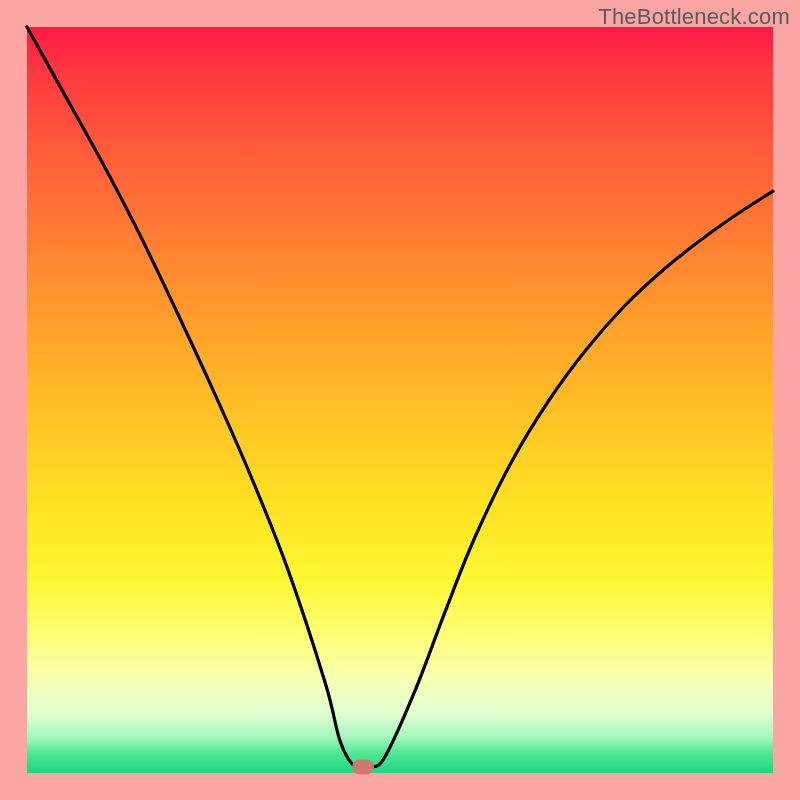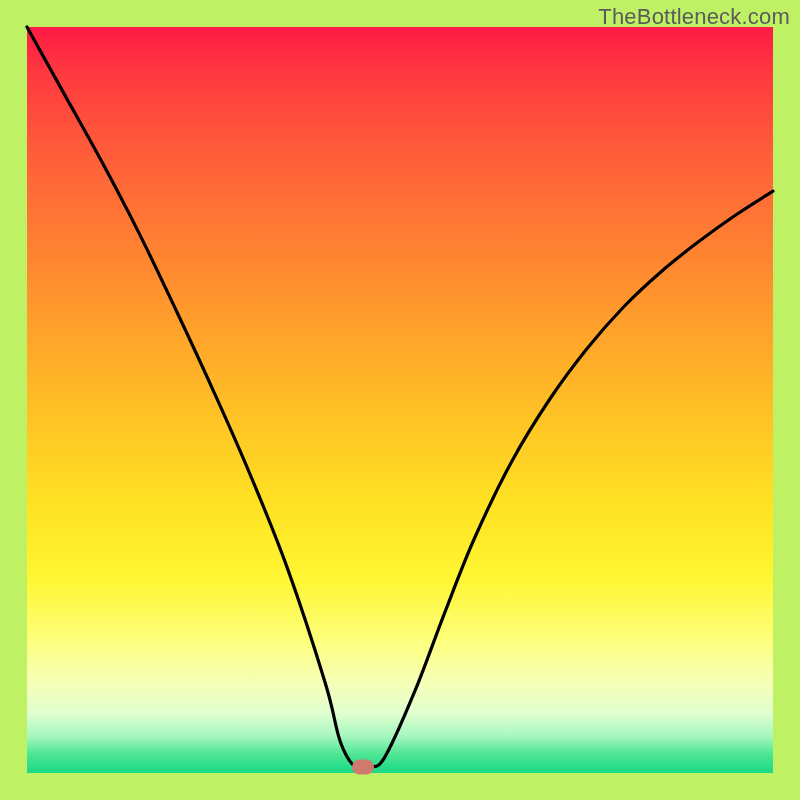--- a/index.html
+++ b/index.html
@@ -10,21 +10,21 @@
     background: #000;
     overflow: hidden;
     font-family: Arial, Helvetica, sans-serif;
   }
   .frame {
     position: absolute;
     left: 0;
     top: 0;
     width: 800px;
     height: 800px;
-    background: #bef264;
+    background: #fca5a5;
   }
   .plot-area {
     position: absolute;
     left: 27px;
     top: 27px;
     width: 746px;
     height: 746px;
     background: linear-gradient(
       to bottom,
       #ff1a44 0%,

